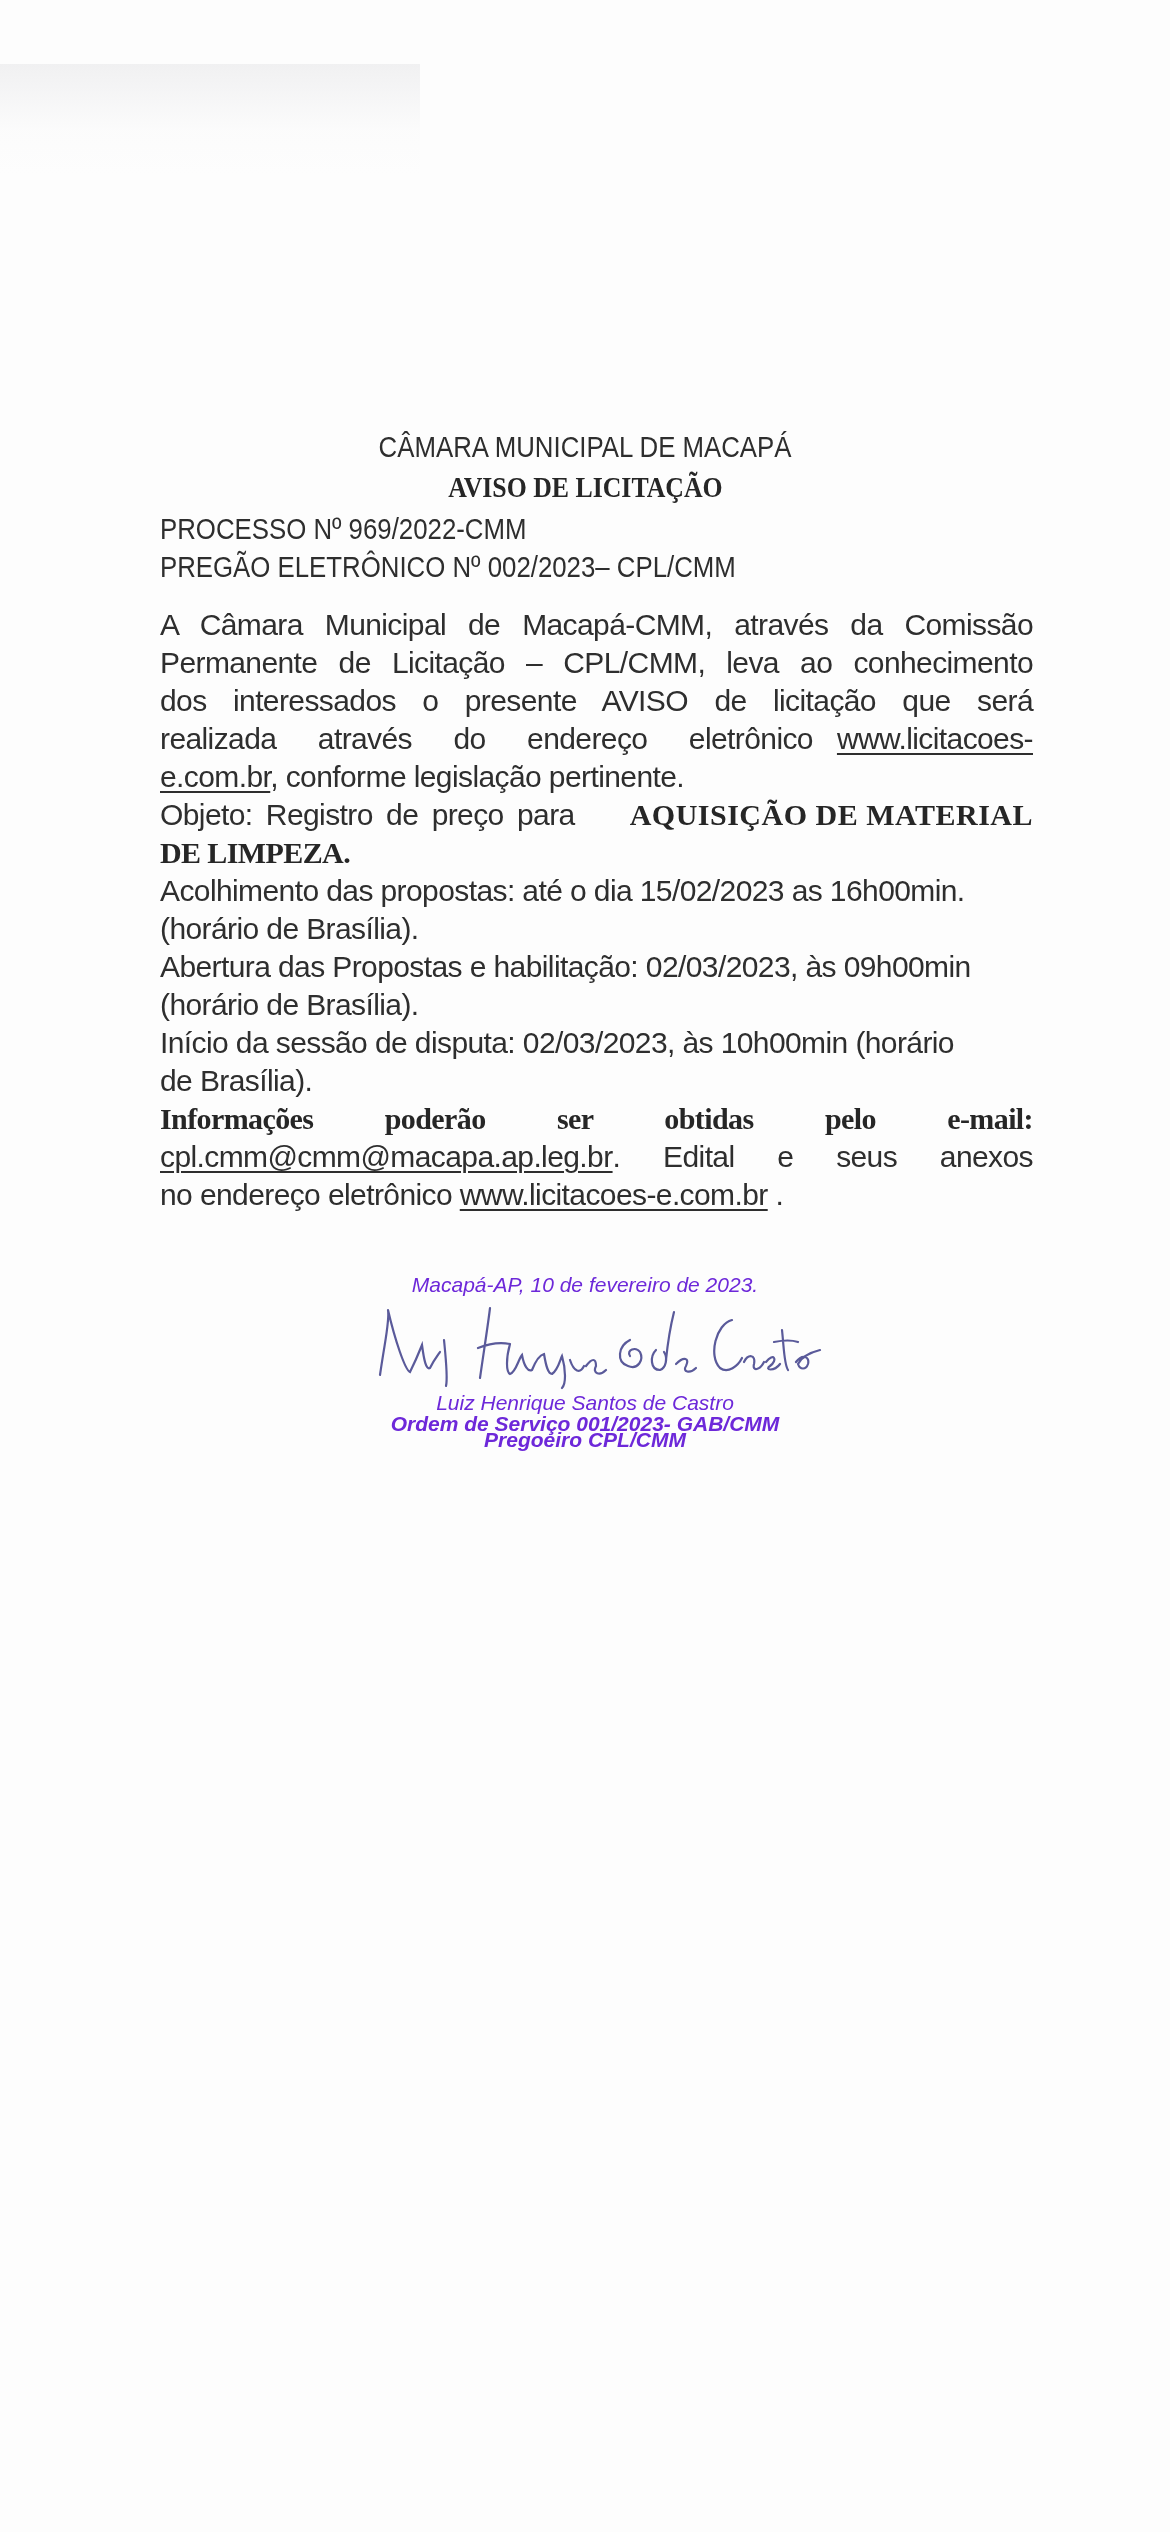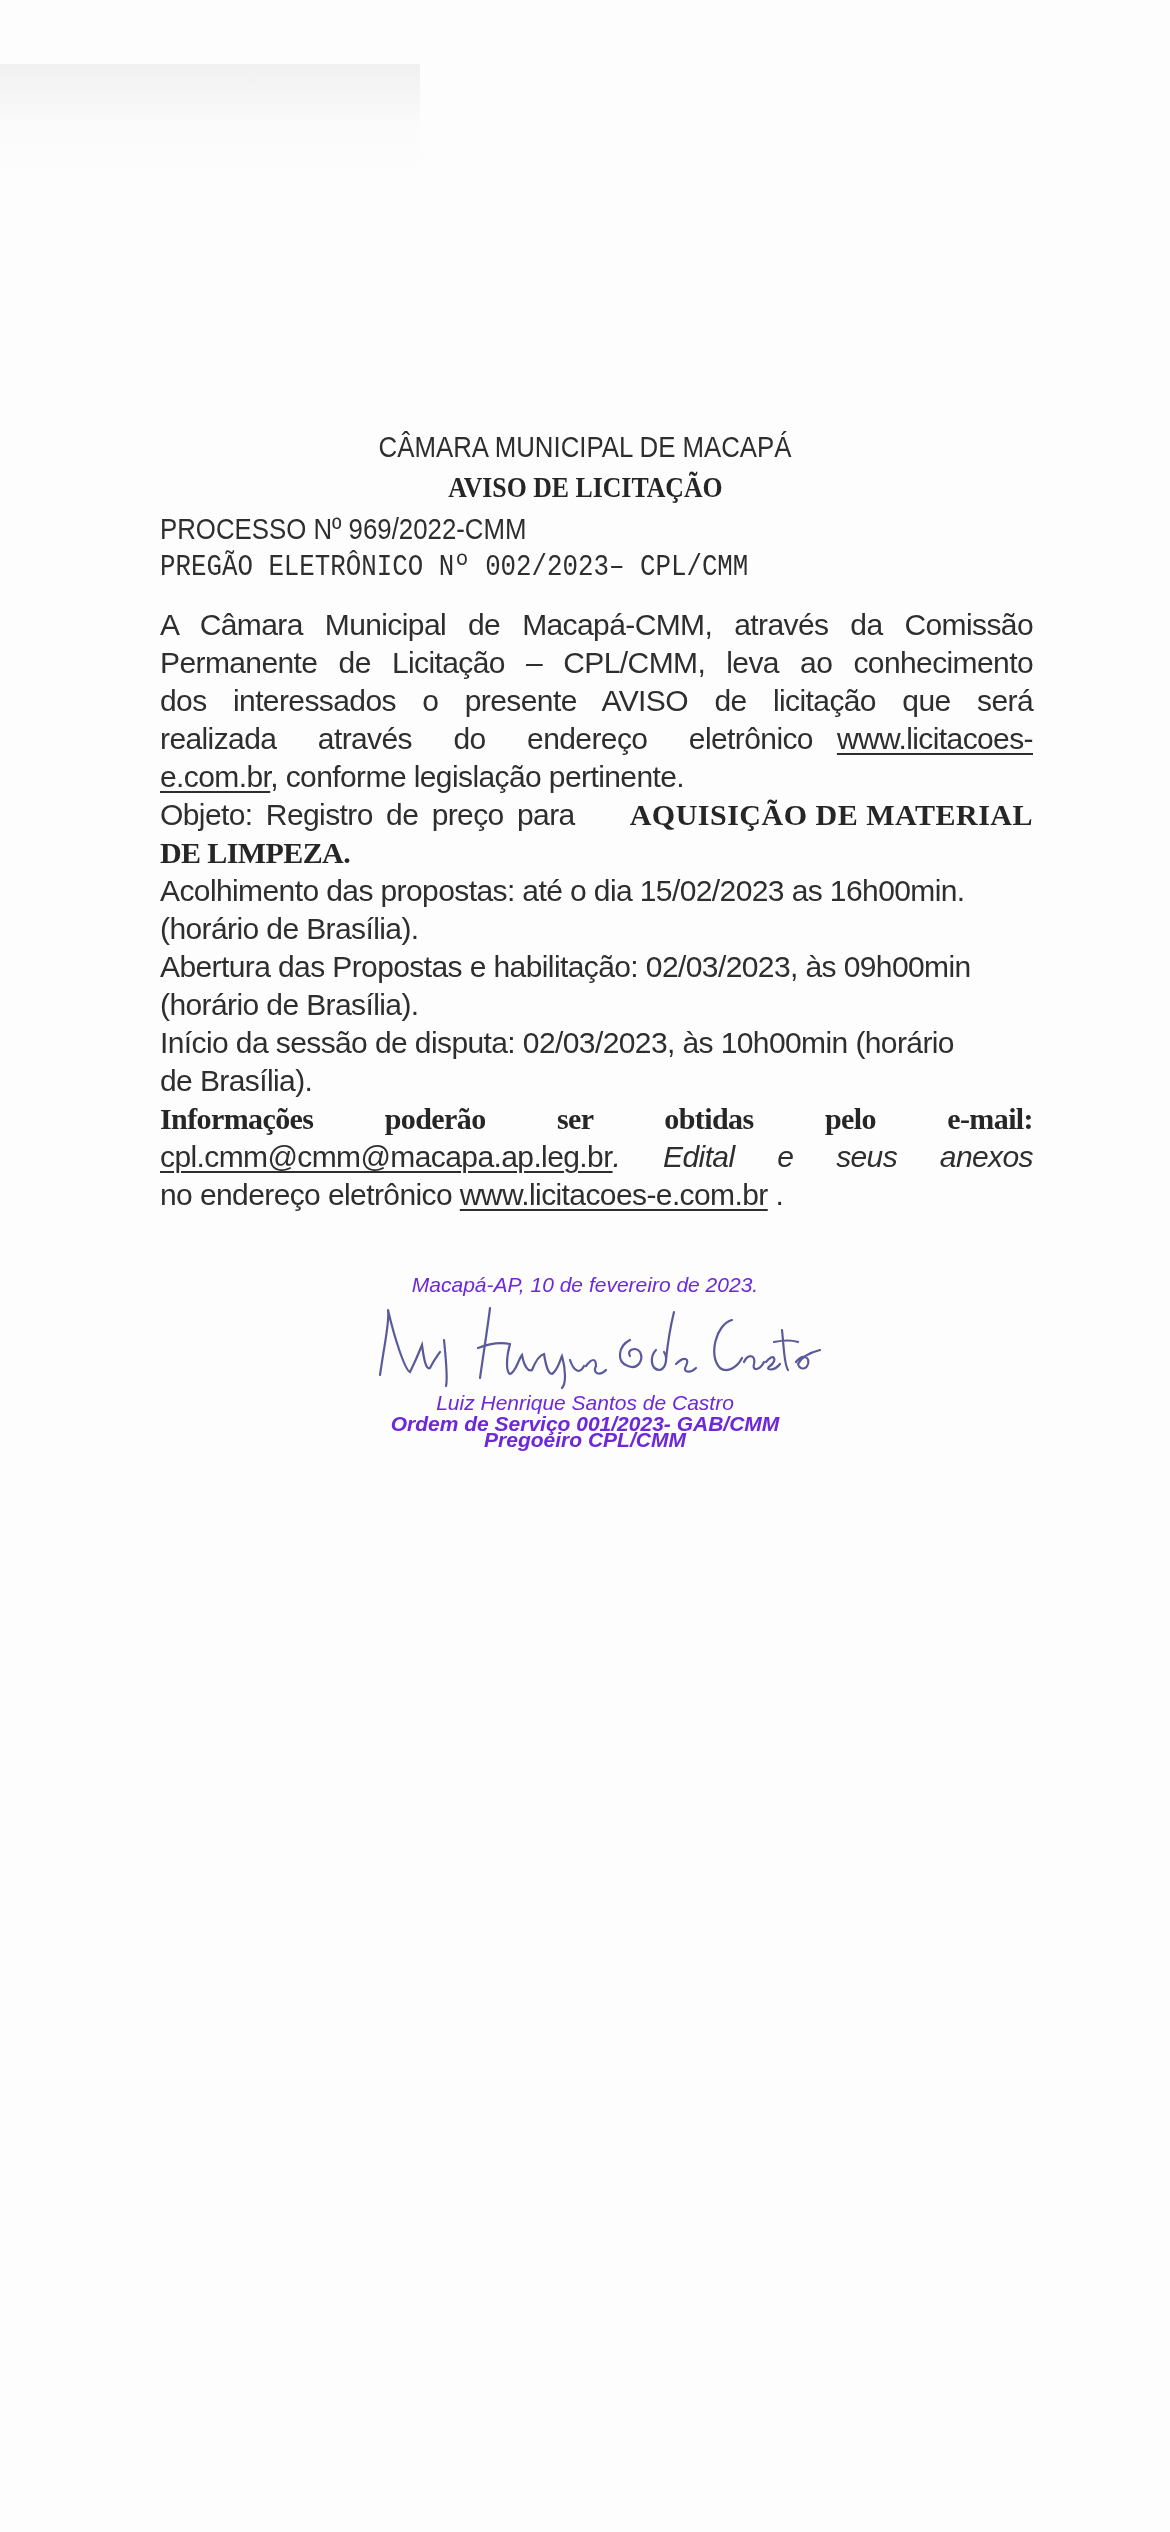--- a/index.html
+++ b/index.html
@@ -117,21 +117,21 @@
 
   <div class="line center-block" style="top:408px;">
     <span class="narrow">CÂMARA MUNICIPAL DE MACAPÁ</span>
   </div>
   <div class="line center-block b" style="top:448px;">
     <span class="narrow">AVISO DE LICITAÇÃO</span>
   </div>
   <div class="line" style="left:160px; top:490px;">
     <span class="narrow">PROCESSO Nº 969/2022-CMM</span>
   </div>
-  <div class="line" style="left:160px; top:528px;font-family:Liberation Mono, monospace;">
+  <div class="line" style="left:160px; top:528px;">
     <span class="narrow">PREGÃO ELETRÔNICO Nº 002/2023– CPL/CMM</span>
   </div>
 
   <div class="body-col" style="top:606px;">
     <span class="fit">A Câmara Municipal de Macapá-CMM, através da Comissão</span>
     <span class="fit">Permanente de Licitação – CPL/CMM, leva ao conhecimento</span>
     <span class="fit">dos interessados o presente AVISO de licitação que será</span>
     <div class="jline">
       <span class="fit" style="width:auto; flex:1; margin-right:24px;">realizada através do endereço eletrônico</span>
       <span class="u noj">www.licitacoes-</span>
@@ -149,21 +149,21 @@
 
     <div class="noj">Abertura das Propostas e habilitação: 02/03/2023, às 09h00min</div>
     <div class="noj">(horário de Brasília).</div>
 
     <div class="noj">Início da sessão de disputa: 02/03/2023, às 10h00min (horário</div>
     <div class="noj">de Brasília).</div>
 
     <span class="fit b">Informações poderão ser obtidas pelo e-mail:</span>
     <div class="jline">
       <span class="u noj">cpl.cmm@cmm@macapa.ap.leg.br</span>
-      <span class="fit" style="width:auto; flex:1;font-style:italic;"> . Edital e seus anexos</span>
+      <span class="fit" style="width:auto; flex:1;"> . Edital e seus anexos</span>
     </div>
     <div class="noj"><span>no endereço eletrônico </span><span class="u">www.licitacoes-e.com.br</span><span> .</span></div>
   </div>
 
   <div class="line center-block reg" style="top:1246px;">
     <span>Macapá-AP, 10 de fevereiro de 2023.</span>
   </div>
 
   <svg class="sig" viewBox="0 0 480 90">
     <path d="M20 75 C 25 40, 30 20, 28 10 M28 10 C 35 40, 45 70, 50 72 C 56 60, 60 50, 62 45 C 64 60, 66 70, 70 68 C 74 60, 78 55, 80 52 M84 40 C 86 60, 88 78, 86 86" fill="none" stroke="#5a5a9a" stroke-width="2.2" stroke-linecap="round"></path>

